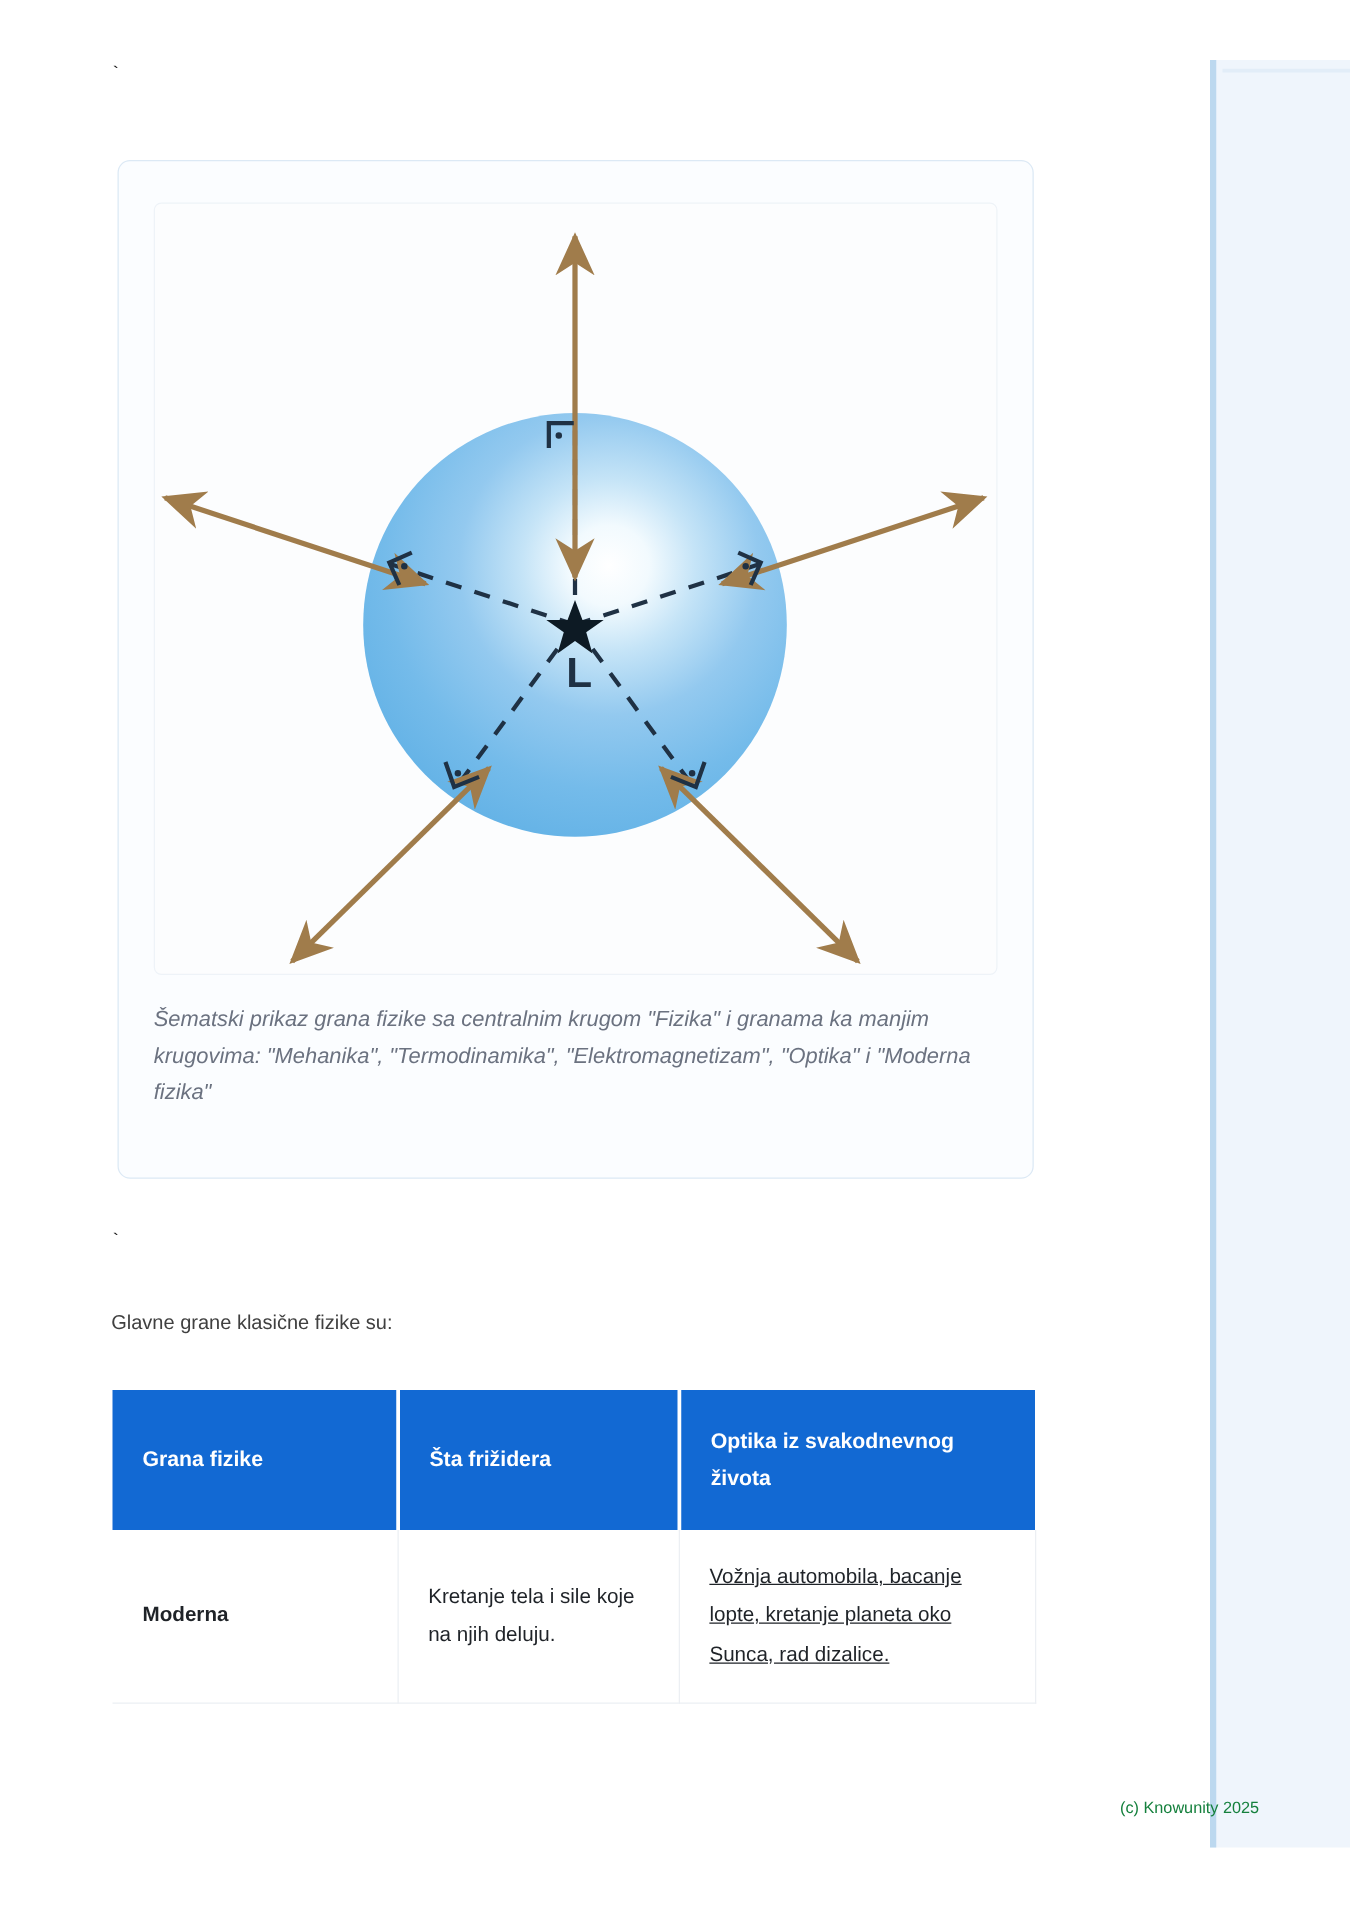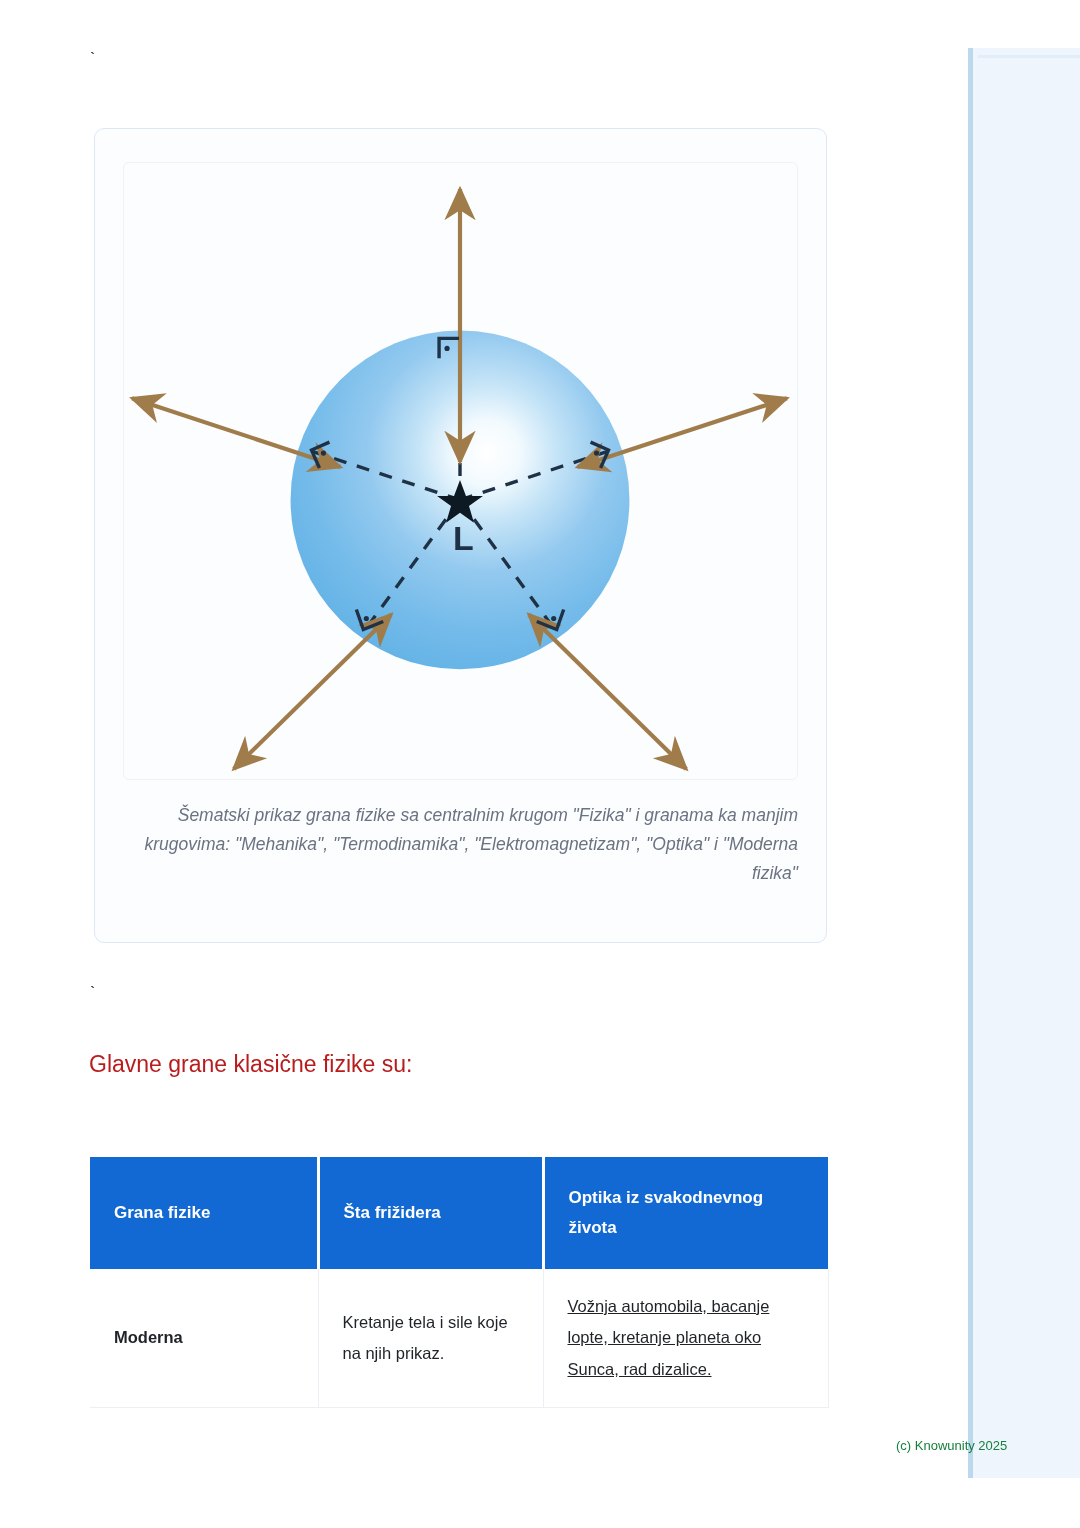--- a/index.html
+++ b/index.html
@@ -75,49 +75,48 @@
     border-radius: 6px;
     overflow: hidden;
   }
   .figure-frame svg { display: block; width: 100%; height: 100%; }
 
   .figure-caption {
     position: absolute;
     left: 28px;
     top: 672px;
     width: 675px;
-    text-align: right;
+    text-align: left;
     font-size: 17.5px;
     font-style: italic;
     line-height: 1.65;
     color: #6b7280;
   }
 
   
   .lead-text {
     position: absolute;
     left: 89px;
     top: 1046px;
-    font-size: 23px;
-    color: #b91c1c;
+    font-size: 16px;
+    color: #404040;
     line-height: 1.6;
   }
 
   
   .tbl-wrap {
     position: absolute;
     left: 90px;
     top: 1112px;
     width: 738px;
   }
   table.branch-table {
     width: 738px;
     border-collapse: collapse;
     table-layout: fixed;
-    margin-top: 45px;
   }
   table.branch-table th {
     background: #1269d3;
     color: #ffffff;
     font-size: 17px;
     font-weight: bold;
     text-align: left;
     vertical-align: middle;
     padding: 26px 24px;
     line-height: 1.75;
@@ -238,21 +237,21 @@
       <thead>
         <tr>
           <th>Grana fizike</th>
           <th>Šta frižidera</th>
           <th>Optika iz svakodnevnog života</th>
         </tr>
       </thead>
       <tbody>
         <tr>
           <td class="branch-name">Moderna</td>
-          <td>Kretanje tela i sile koje na njih prikaz.</td>
+          <td>Kretanje tela i sile koje na njih deluju.</td>
           <td>Vožnja automobila, bacanje lopte, kretanje planeta oko Sunca, rad dizalice.</td>
         </tr>
       </tbody>
     </table>
   </div>
 
   <div class="watermark">(c) Knowunity 2025</div>
 
 </div>
 

